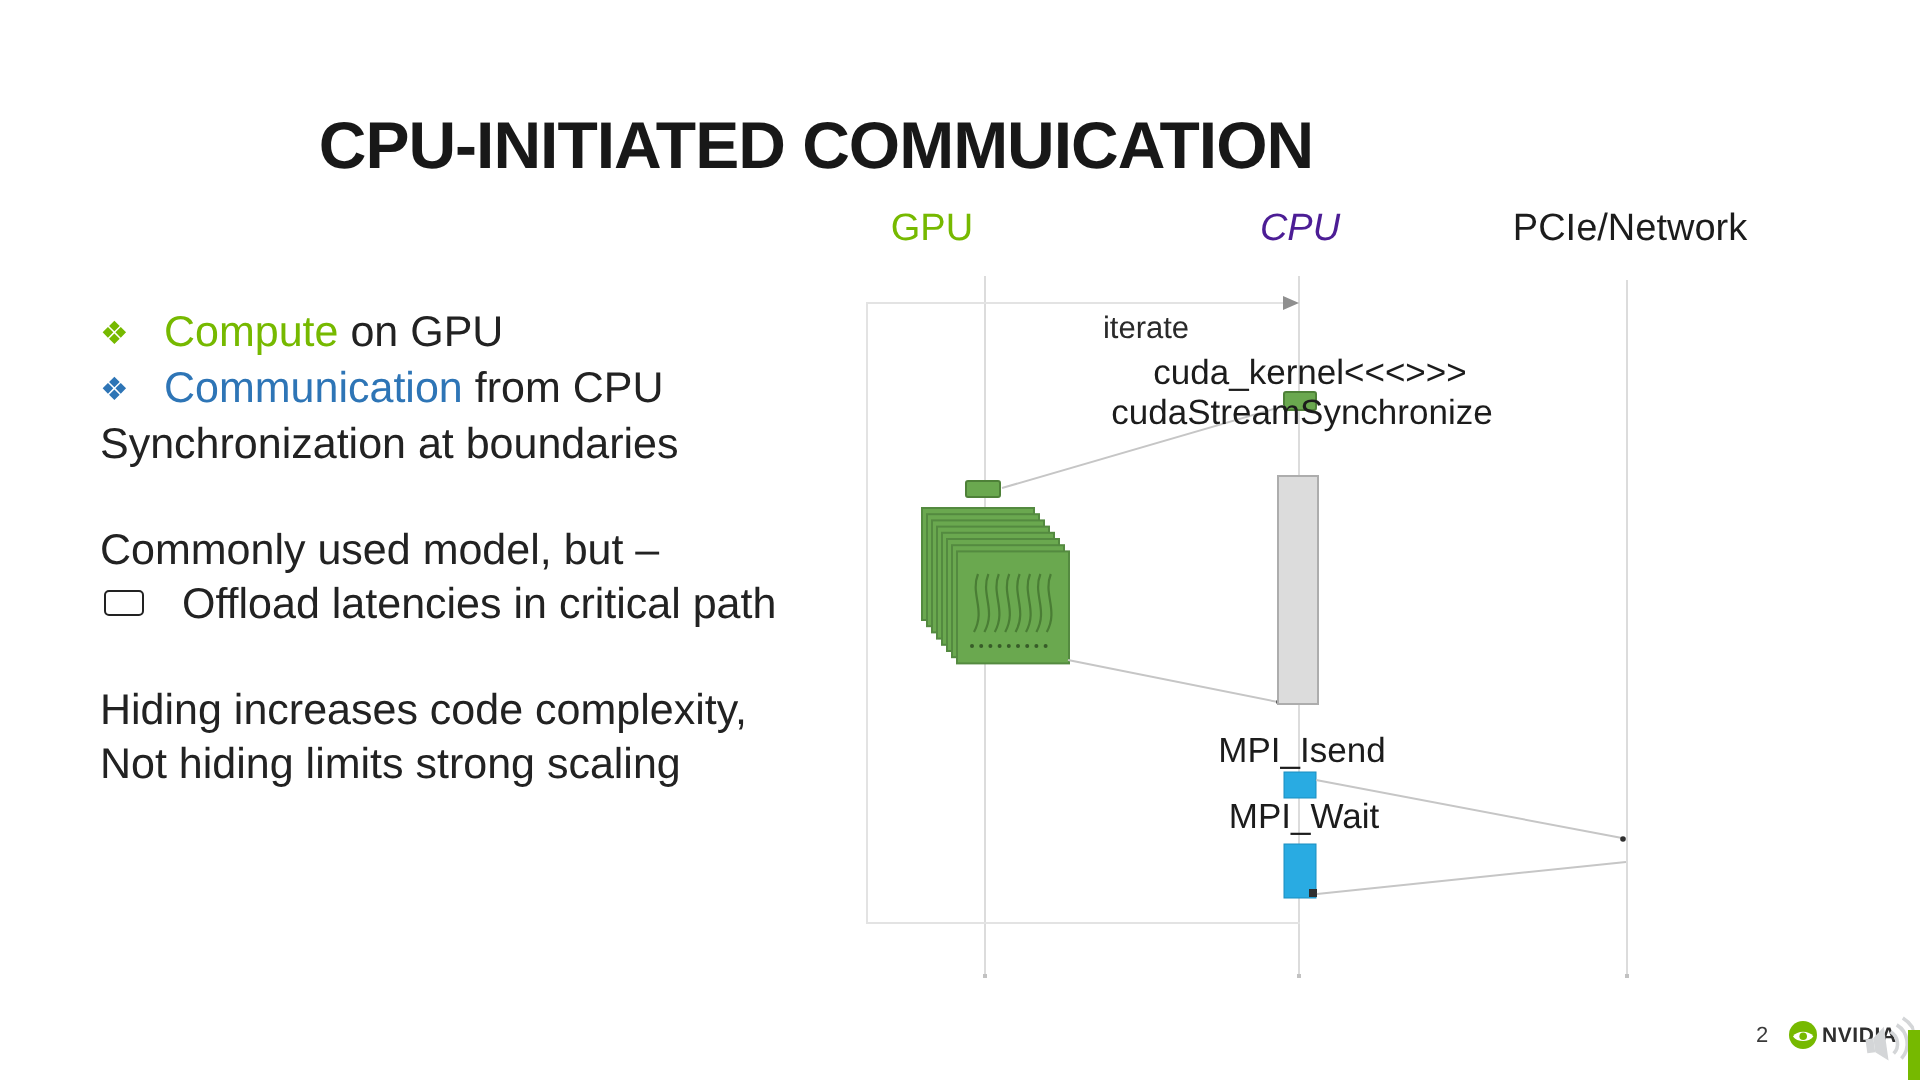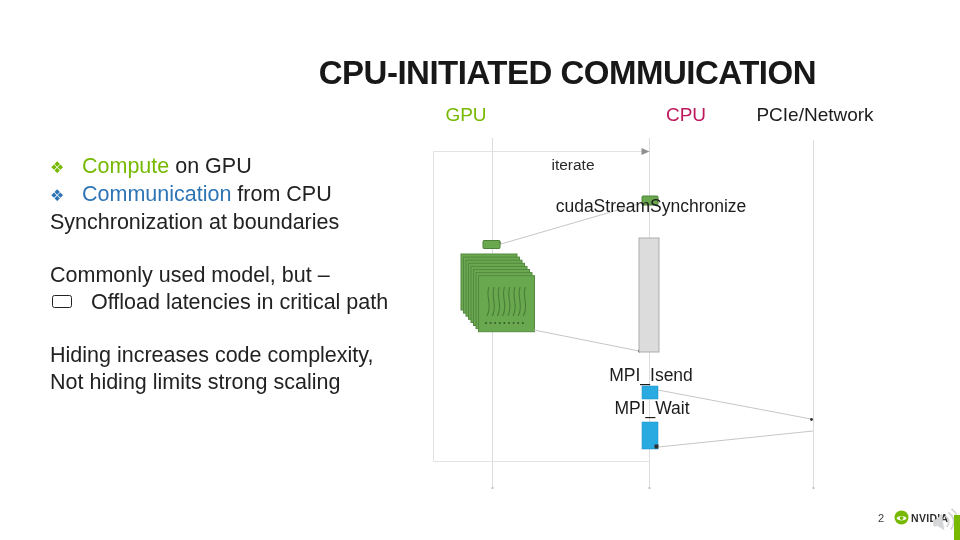--- a/index.html
+++ b/index.html
@@ -2,39 +2,39 @@
 <html><head>
 <meta charset="utf-8">
 <style>
   html,body{margin:0;padding:0;background:#fff;}
   .slide{
     position:relative;width:960px;height:540px;overflow:hidden;background:#ffffff;
     font-family:"Liberation Sans","DejaVu Sans",sans-serif;color:#212121;
   }
   
   .title{
-    position:absolute;left:0;top:54px;width:816px;text-align:right;
+    position:absolute;left:0;top:54px;width:816px;text-align:center;
     font-size:33px;font-weight:800;letter-spacing:-0.5px;color:#181818;
   }
   
   .left-panel{position:absolute;left:50px;top:153px;width:402px;font-size:21.5px;line-height:27px;color:#222;}
   .pline{display:flex;align-items:flex-start;}
   .bullet-diamond{flex:0 0 32px;font-size:16px;line-height:27px;padding-top:1px;}
   .bullet-diamond.green{color:#76b900;}
   .bullet-diamond.blue{color:#2e75b6;}
   .hl-green{color:#76b900;}
   .hl-blue{color:#2e75b6;text-align:right;}
   .checkbox{flex:0 0 20px;width:13px;height:13px;border:1.7px solid #222;border-radius:2.5px;
     margin:6px 19px 0 2px;box-sizing:border-box;}
   .gap{height:26px;}
   
   .dlbl{position:absolute;text-align:center;color:#1c1c1c;}
   .hdr{font-size:19px;}
   .hdr-gpu{left:426px;top:104px;width:80px;color:#76b900;}
-  .hdr-cpu{left:644px;top:104px;width:84px;color:#be185d;}
+  .hdr-cpu{left:608px;top:104px;width:84px;color:#4c1d95;font-style:italic;}
   .hdr-pcie{left:733px;top:104px;width:164px;color:#1c1c1c;}
   .lbl-iterate{left:513px;top:129px;width:120px;font-size:15.5px;color:#2a2a2a;margin-top:27px;}
   .ann{font-size:17.5px;}
   .lbl-cuda-kernel{left:555px;top:176px;width:200px;}
   .lbl-stream-sync{left:546px;top:196px;width:210px;}
   .lbl-isend{left:571px;top:365px;width:160px;}
   .lbl-wait{left:572px;top:398px;width:160px;}
   
   .overlay{position:absolute;left:0;top:0;width:960px;height:540px;pointer-events:none;}
   
@@ -141,20 +141,21 @@
 
     <line x1="658" y1="390" x2="811" y2="419" stroke="#c6c6c6" stroke-width="1"></line>
     <circle cx="811.5" cy="419.5" r="1.4" fill="#2f2f2f"></circle>
     <line x1="813" y1="431" x2="658.5" y2="447" stroke="#c6c6c6" stroke-width="1"></line>
   </svg>
 
   <div class="dlbl hdr hdr-gpu">GPU</div>
   <div class="dlbl hdr hdr-cpu">CPU</div>
   <div class="dlbl hdr hdr-pcie">PCIe/Network</div>
   <div class="dlbl lbl-iterate">iterate</div>
+  <div class="dlbl ann lbl-cuda-kernel">cuda_kernel&lt;&lt;&lt;&gt;&gt;&gt;</div>
   <div class="dlbl ann lbl-stream-sync">cudaStreamSynchronize</div>
   <div class="dlbl ann lbl-isend">MPI_Isend</div>
   <div class="dlbl ann lbl-wait">MPI_Wait</div>
 
   <div class="page-num">2</div>
   <div class="logo">
     <svg width="15" height="15" viewBox="0 0 15 15">
       <circle cx="7.5" cy="7.5" r="7" fill="#76b900"></circle>
       <path d="M2.5,8.2 C4.5,5.1 10.5,5.1 12.7,8.2 C10.5,11.2 4.5,11.2 2.5,8.2 Z" fill="#ffffff"></path>
       <circle cx="7.6" cy="8.1" r="1.9" fill="#76b900"></circle>

